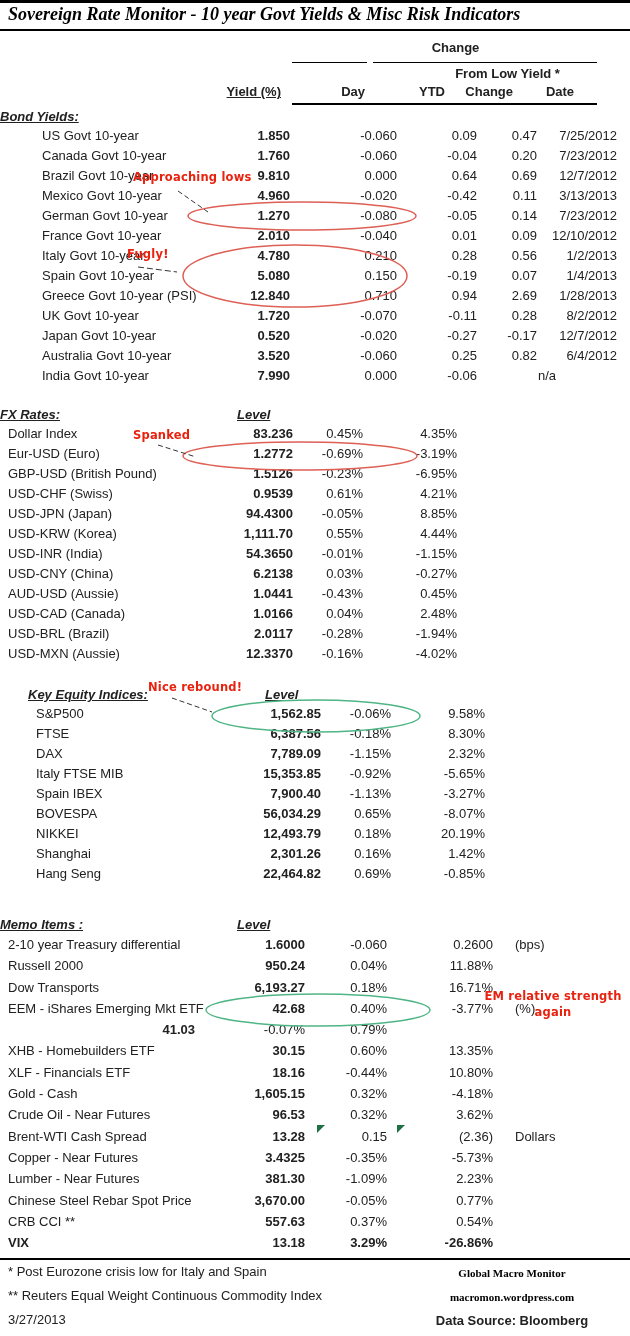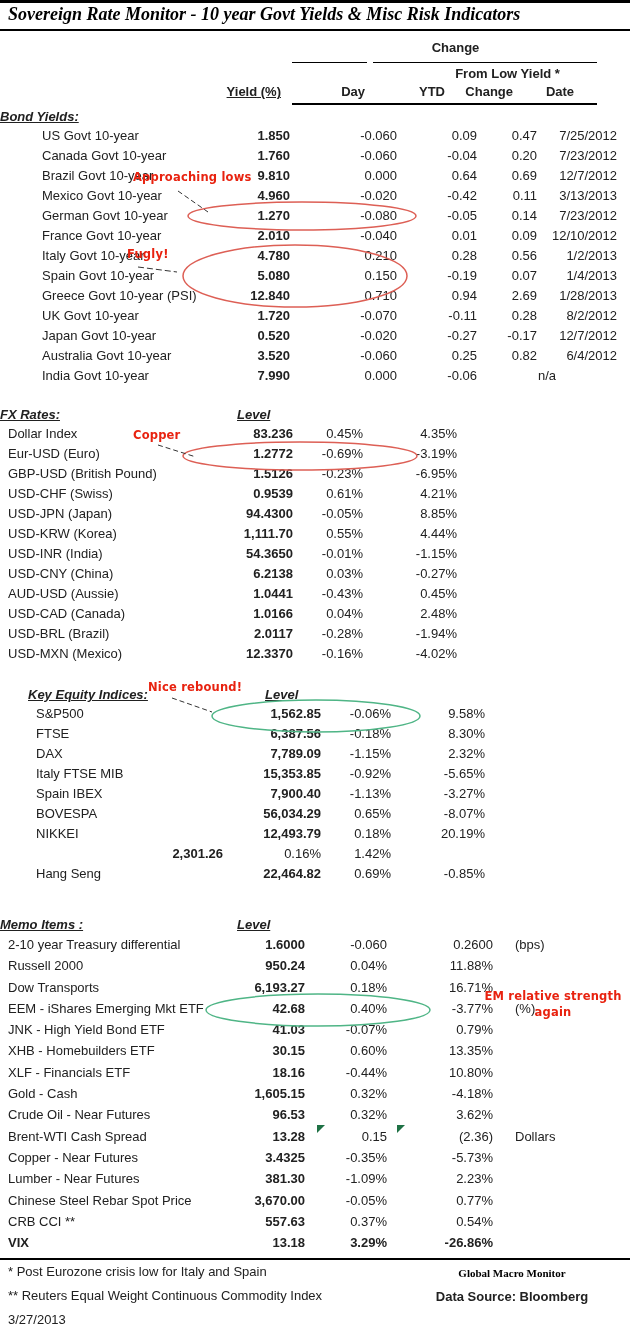--- a/index.html
+++ b/index.html
@@ -255,21 +255,21 @@
         <div class="cn"></div>
       </div>
       <div class="trow g-level">
         <div class="cl">USD-BRL (Brazil)</div>
         <div class="cv">2.0117</div>
         <div class="cd">-0.28%</div>
         <div class="cy">-1.94%</div>
         <div class="cn"></div>
       </div>
       <div class="trow g-level">
-        <div class="cl">USD-MXN (Mexico)</div>
+        <div class="cl">USD-MXN (Aussie)</div>
         <div class="cv">12.3370</div>
         <div class="cd">-0.16%</div>
         <div class="cy">-4.02%</div>
         <div class="cn"></div>
       </div>
     </div>
 </div>
 
 <div class="section" style="top:686px;margin-left:28px;">
   <div class="sec-head">
@@ -320,20 +320,21 @@
         <div class="cn"></div>
       </div>
       <div class="trow g-level">
         <div class="cl">NIKKEI</div>
         <div class="cv">12,493.79</div>
         <div class="cd">0.18%</div>
         <div class="cy">20.19%</div>
         <div class="cn"></div>
       </div>
       <div class="trow g-level">
+        <div class="cl">Shanghai</div>
         <div class="cv">2,301.26</div>
         <div class="cd">0.16%</div>
         <div class="cy">1.42%</div>
         <div class="cn"></div>
       </div>
       <div class="trow g-level">
         <div class="cl">Hang Seng</div>
         <div class="cv">22,464.82</div>
         <div class="cd">0.69%</div>
         <div class="cy">-0.85%</div>
@@ -370,21 +371,20 @@
         <div class="cn"></div>
       </div>
       <div class="trow g-level">
         <div class="cl">EEM - iShares Emerging Mkt ETF</div>
         <div class="cv">42.68</div>
         <div class="cd">0.40%</div>
         <div class="cy">-3.77%</div>
         <div class="cn">(%)</div>
       </div>
       <div class="trow g-level">
-        <div class="cl">JNK - High Yield Bond ETF</div>
         <div class="cv">41.03</div>
         <div class="cd">-0.07%</div>
         <div class="cy">0.79%</div>
         <div class="cn"></div>
       </div>
       <div class="trow g-level">
         <div class="cl">XHB - Homebuilders ETF</div>
         <div class="cv">30.15</div>
         <div class="cd">0.60%</div>
         <div class="cy">13.35%</div>
@@ -451,33 +451,34 @@
         <div class="cv">13.18</div>
         <div class="cd">3.29%</div>
         <div class="cy">-26.86%</div>
         <div class="cn"></div>
       </div>
     </div>
 </div>
 
 <div class="annot" style="left:133px;top:170px;">Approaching lows</div>
 <div class="annot" style="left:127px;top:247px;">Fugly!</div>
-<div class="annot" style="left:133px;top:428px;">Copper</div>
+<div class="annot" style="left:133px;top:428px;">Spanked</div>
 <div class="annot" style="left:148px;top:680px;">Nice rebound!</div>
 <div class="annot center" style="left:478px;top:988px;width:150px;">
   <span>EM relative strength</span><br>
   <span>again</span>
 </div>
 
 <div class="rule" style="left:0;top:1258px;width:630px;height:2px;"></div>
 <div class="foot-note" style="top:1264px;">*  Post Eurozone crisis low for Italy and Spain</div>
 <div class="foot-note" style="top:1288px;">** Reuters Equal Weight Continuous Commodity Index</div>
 <div class="foot-note" style="top:1312px;">3/27/2013</div>
 <div class="foot-right">
   <div class="brand">Global Macro Monitor</div>
+  <div class="url">macromon.wordpress.com</div>
   <div class="source">Data Source:  Bloomberg</div>
 </div>
 
 <svg id="overlay" width="630" height="1336" viewBox="0 0 630 1336">
   <ellipse cx="302" cy="216" rx="114" ry="14" fill="none" stroke="#dd5f55" stroke-width="1.5"></ellipse>
   <ellipse cx="295" cy="276" rx="112" ry="31" fill="none" stroke="#dd5f55" stroke-width="1.5"></ellipse>
   <ellipse cx="300" cy="456" rx="117" ry="14" fill="none" stroke="#dd5f55" stroke-width="1.5"></ellipse>
   <ellipse cx="316" cy="716" rx="104" ry="16" fill="none" stroke="#4fb586" stroke-width="1.5"></ellipse>
   <ellipse cx="318" cy="1010" rx="112" ry="16" fill="none" stroke="#4fb586" stroke-width="1.5"></ellipse>
   <line x1="178" y1="191" x2="208" y2="212" stroke="#333" stroke-width="1" stroke-dasharray="5,3"></line>

